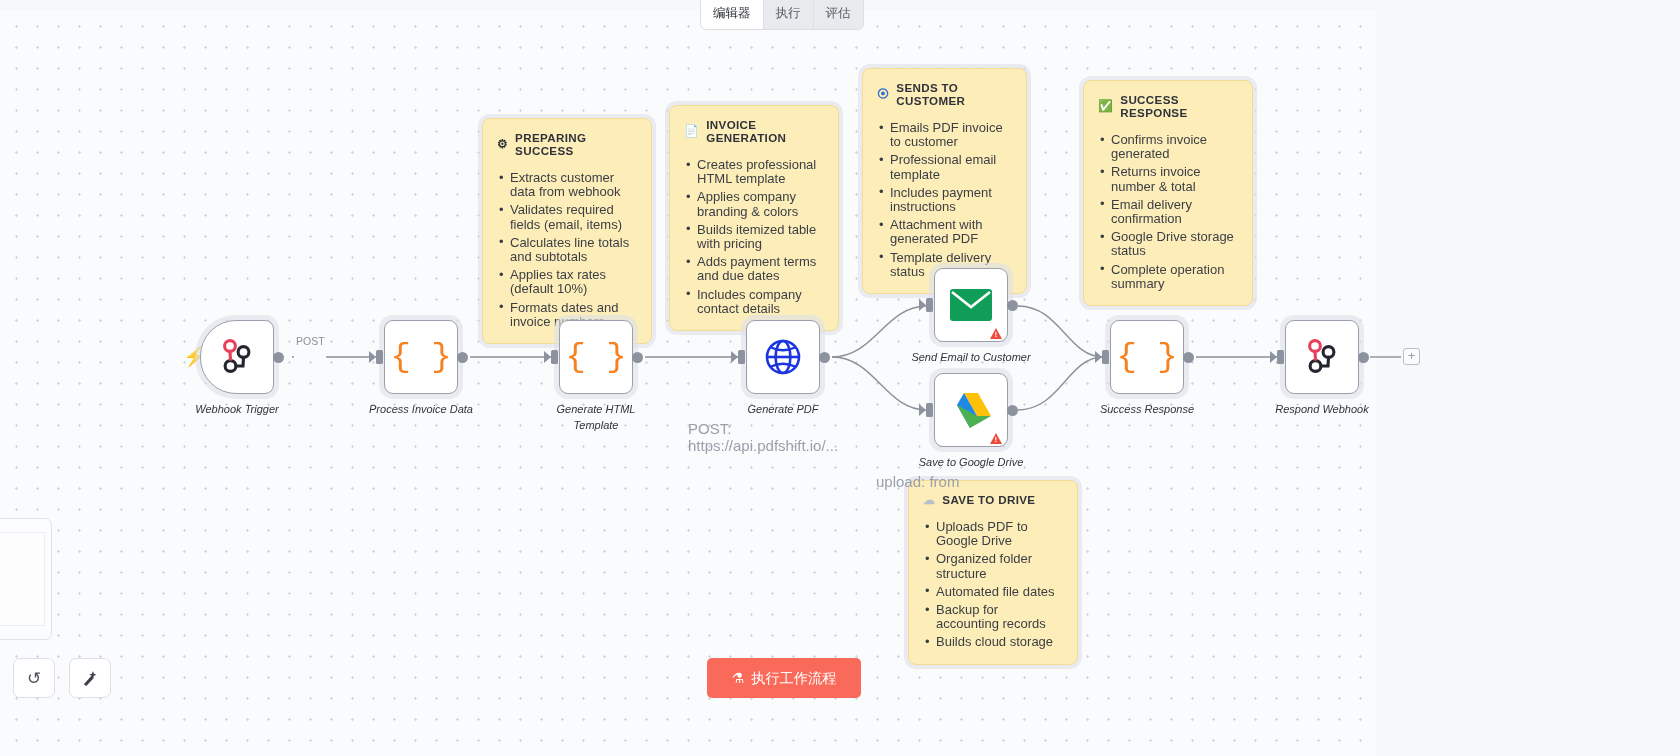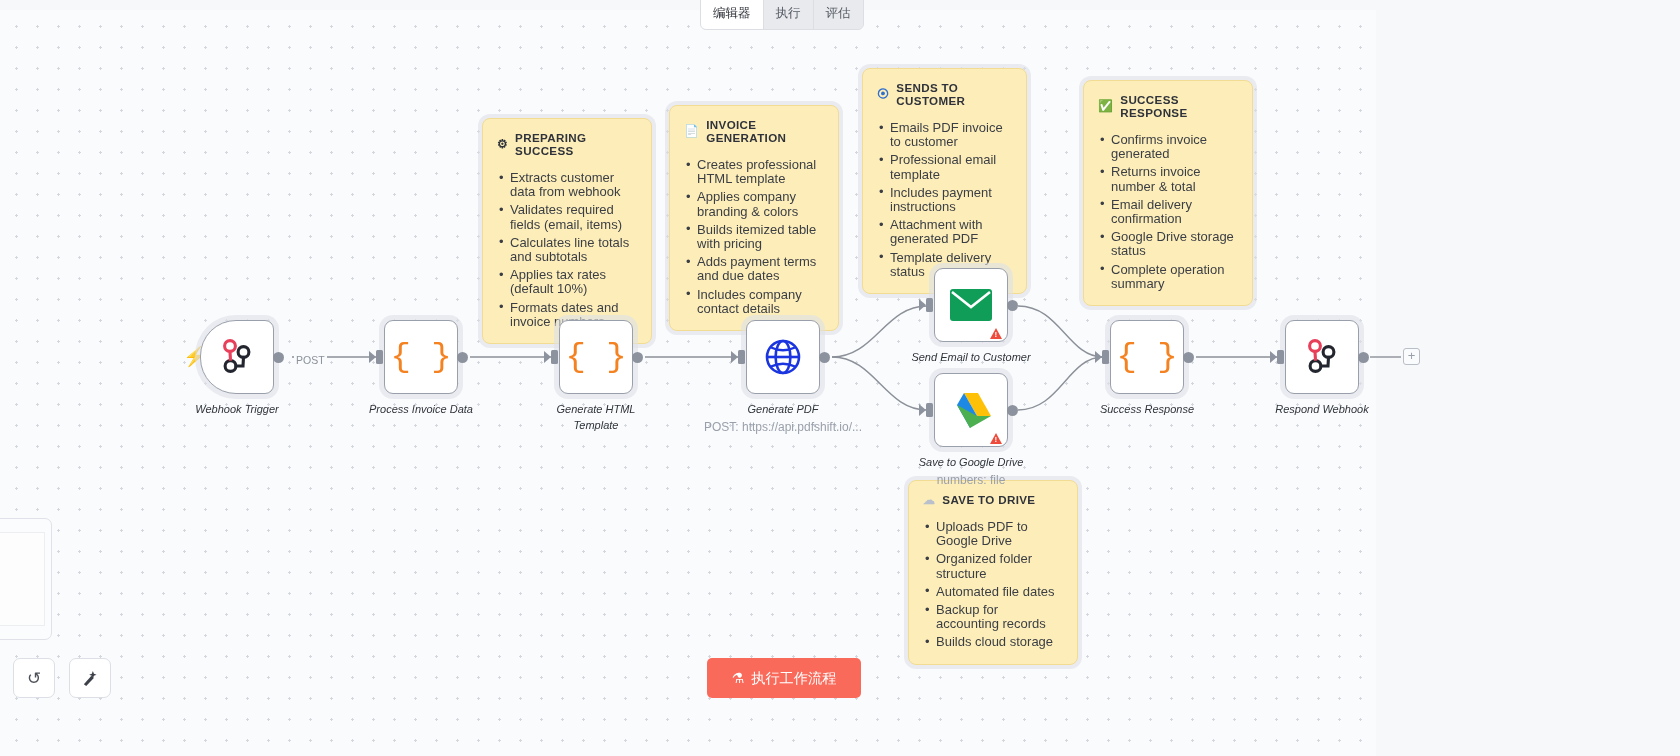--- a/index.html
+++ b/index.html
@@ -95,22 +95,21 @@
     font-size: 11px;
     line-height: 15.5px;
     color: #30343b;
     white-space: pre-line;
     font-style: italic;
   }
   .node-sub {
     position: absolute;
     left: 50%; transform: translateX(-50%);
     width: 190px;
-    text-align: center;
-    font-size: 12px;
+    font-size: 15px;
     color: #9aa0ab;
   }
 
   
   .port-out {
     position: absolute; right: -11px; top: 50%;
     width: 11px; height: 11px; margin-top: -5.5px;
     background: #8d939e; border-radius: 50%;
   }
   .port-in {
@@ -312,21 +311,21 @@
         <circle cx="13" cy="9" r="5.4" fill="none" stroke="#e8405a" stroke-width="3.1"></circle>
         <circle cx="26.5" cy="15" r="5.4" fill="none" stroke="#23252f" stroke-width="3.1"></circle>
         <circle cx="13.5" cy="29" r="5.4" fill="none" stroke="#23252f" stroke-width="3.1"></circle>
         <path d="M 13 14.4 L 13.5 23.6" stroke="#e8405a" stroke-width="3.1" fill="none"></path>
         <path d="M 19 29 L 26 29 L 26.5 20.4" stroke="#23252f" stroke-width="3.1" fill="none" stroke-linecap="round"></path>
       </svg>
       <div class="port-out"></div>
     </div>
     <div class="node-label">Webhook Trigger</div>
   </div>
-  <div class="post-label" style="left:294px; top:344px;">POST</div>
+  <div class="post-label" style="left:294px; top:325px;">POST</div>
 
   <div class="node-wrap" style="left:384px; top:310px;">
     <div class="node">
       <span style="font-size:34px;color:#f58220;font-family:'Liberation Mono',monospace;line-height:1;">{&nbsp;}</span>
       <div class="port-in"></div>
       <div class="port-out"></div>
     </div>
     <div class="node-label">Process Invoice Data</div>
   </div>
 
@@ -379,21 +378,21 @@
         <path d="M 7 14 L 20 37 L 41 25 L 27 25 Z" fill="#4caf50"></path>
         <path d="M 14 2 L 7 14 L 20.5 14 Z" fill="#ffc107" opacity="0"></path>
       </svg>
       <div class="port-in"></div>
       <div class="port-out"></div>
       <div class="warn-badge">
           <span>!</span>
         </div>
     </div>
     <div class="node-label">Save to Google Drive</div>
-    <div class="node-sub" style="left:37px; top:100px;">numbers: file</div>
+    <div class="node-sub" style="left:37px; top:100px;">upload: from</div>
   </div>
 
   <div class="node-wrap" style="left:1110px; top:310px;">
     <div class="node">
       <span style="font-size:34px;color:#f58220;font-family:'Liberation Mono',monospace;line-height:1;">{&nbsp;}</span>
       <div class="port-in"></div>
       <div class="port-out"></div>
     </div>
     <div class="node-label">Success Response</div>
   </div>

